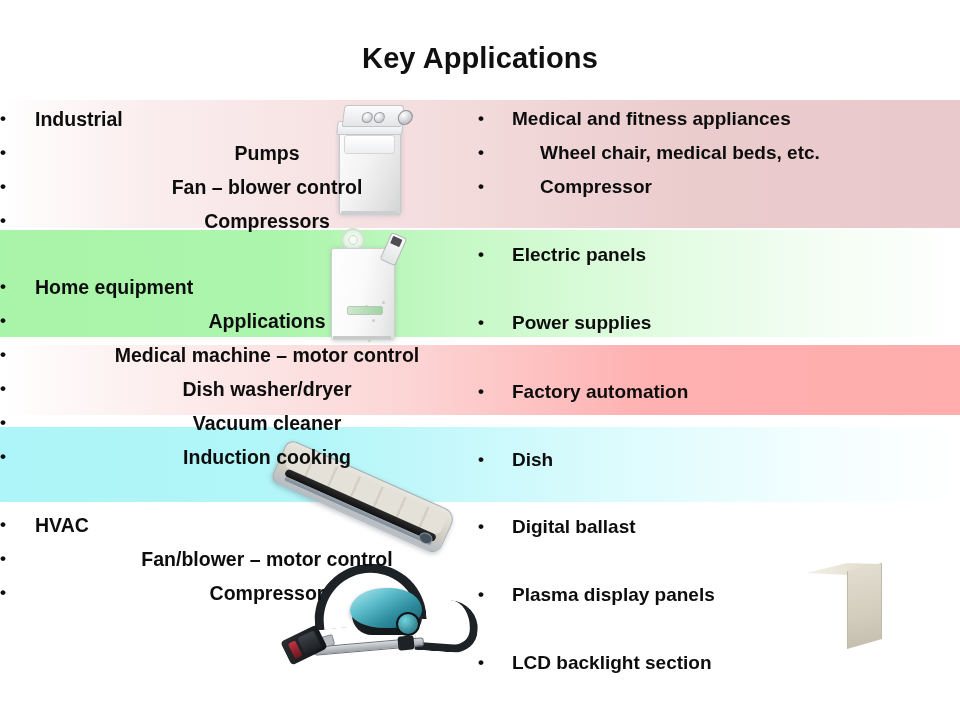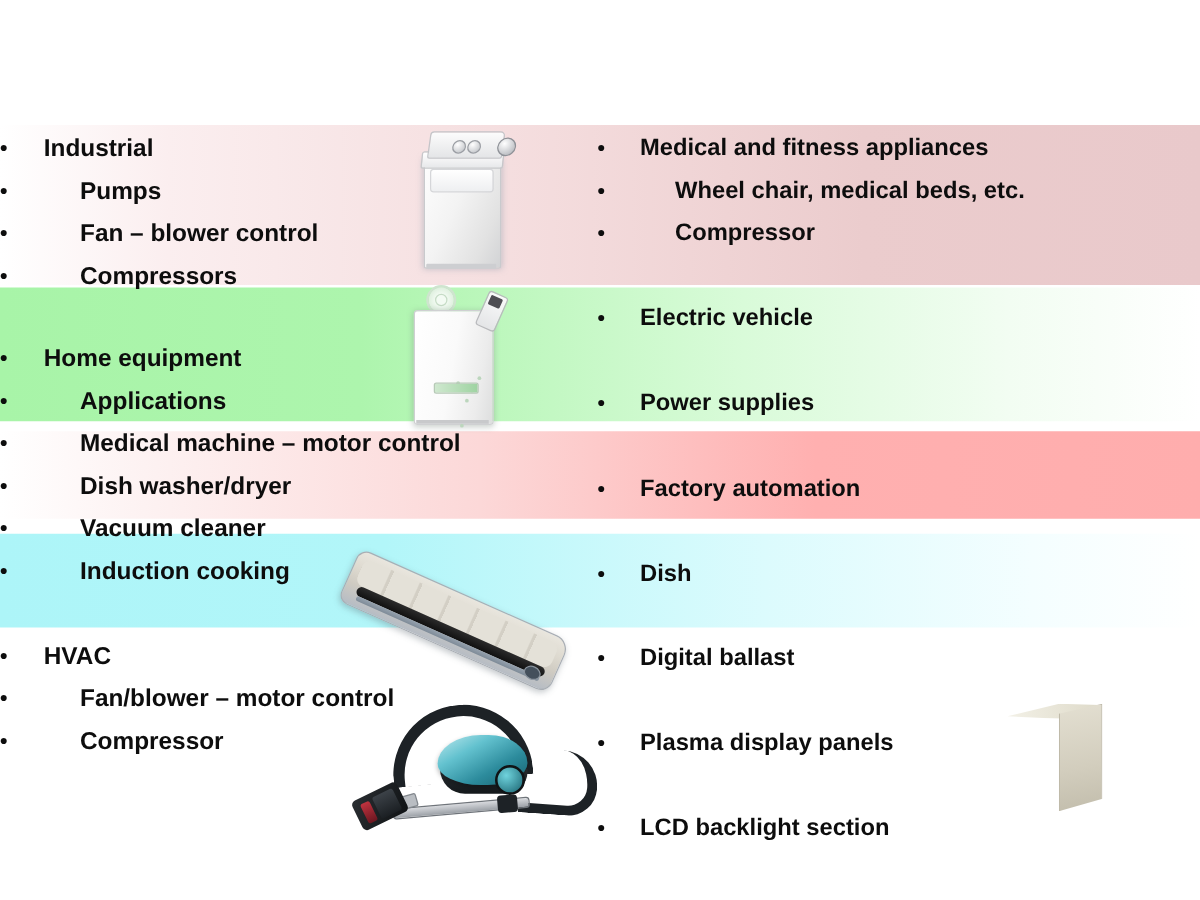--- a/index.html
+++ b/index.html
@@ -38,21 +38,21 @@
 
   .li{position:relative;display:block;color:#0d0d0d;font-weight:bold;}
   .li .bul{position:absolute;left:0;top:0;font-size:17px;line-height:inherit;}
   .li .txt{display:block;}
 
   
   .l1{font-size:19.5px;line-height:34px;padding-left:14px;}
   .l1 .txt{padding-left:21px;}
   
   .l2{font-size:19.5px;line-height:34px;padding-left:42px;}
-  .l2 .txt{padding-left:22px;}
+  .l2 .txt{padding-left:22px;text-align:center;}
 
   
   .r1{font-size:19px;line-height:34px;padding-left:12px;}
   .r1 .txt{padding-left:22px;}
   .r2{font-size:19px;line-height:34px;padding-left:40px;}
   .r2 .txt{padding-left:22px;}
 
   
   .pic{position:absolute;z-index:3;}
 
@@ -173,20 +173,21 @@
 </head>
 <body>
 
 <div id="slide">
 
   <div class="band" id="band-1"></div>
   <div class="band" id="band-2"></div>
   <div class="band" id="band-3"></div>
   <div class="band" id="band-4"></div>
 
+  <div id="title">Key Applications</div>
 
   <div class="col" id="col-left">
 
     <div class="li l1" style="margin-top:2px;">
       <span class="bul">•</span>
       <span class="txt">Industrial</span>
     </div>
 
     <div class="li l2">
       <span class="bul">•</span>
@@ -261,21 +262,21 @@
       <span class="txt">Wheel chair, medical beds, etc.</span>
     </div>
 
     <div class="li r2">
       <span class="bul">•</span>
       <span class="txt">Compressor</span>
     </div>
 
     <div class="li r1" style="margin-top:34px;">
       <span class="bul">•</span>
-      <span class="txt">Electric vehicle</span>
+      <span class="txt">Electric panels</span>
     </div>
 
     <div class="li r1" style="margin-top:34px;">
       <span class="bul">•</span>
       <span class="txt">Power supplies</span>
     </div>
 
     <div class="li r1" style="margin-top:35px;">
       <span class="bul">•</span>
       <span class="txt">Factory automation</span>

